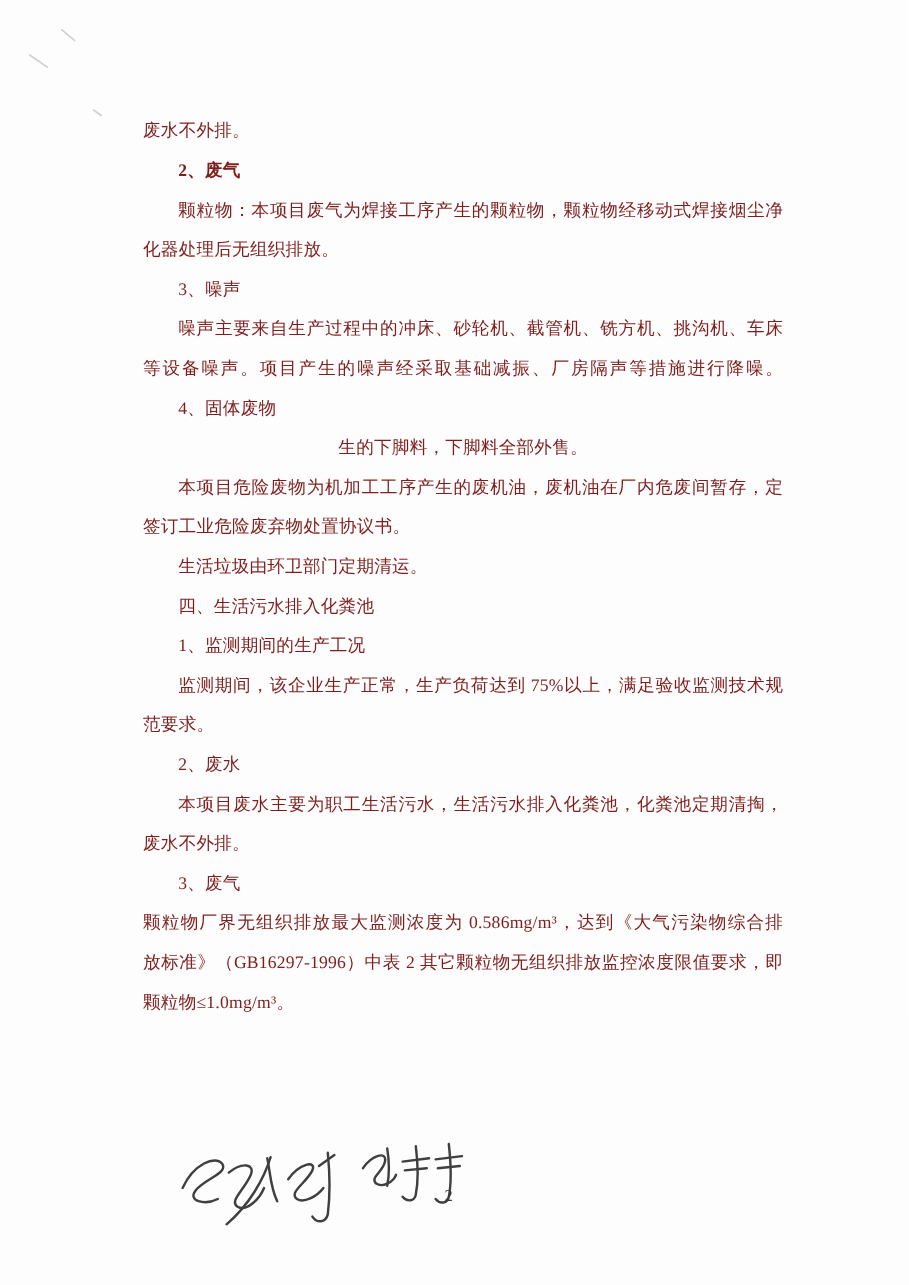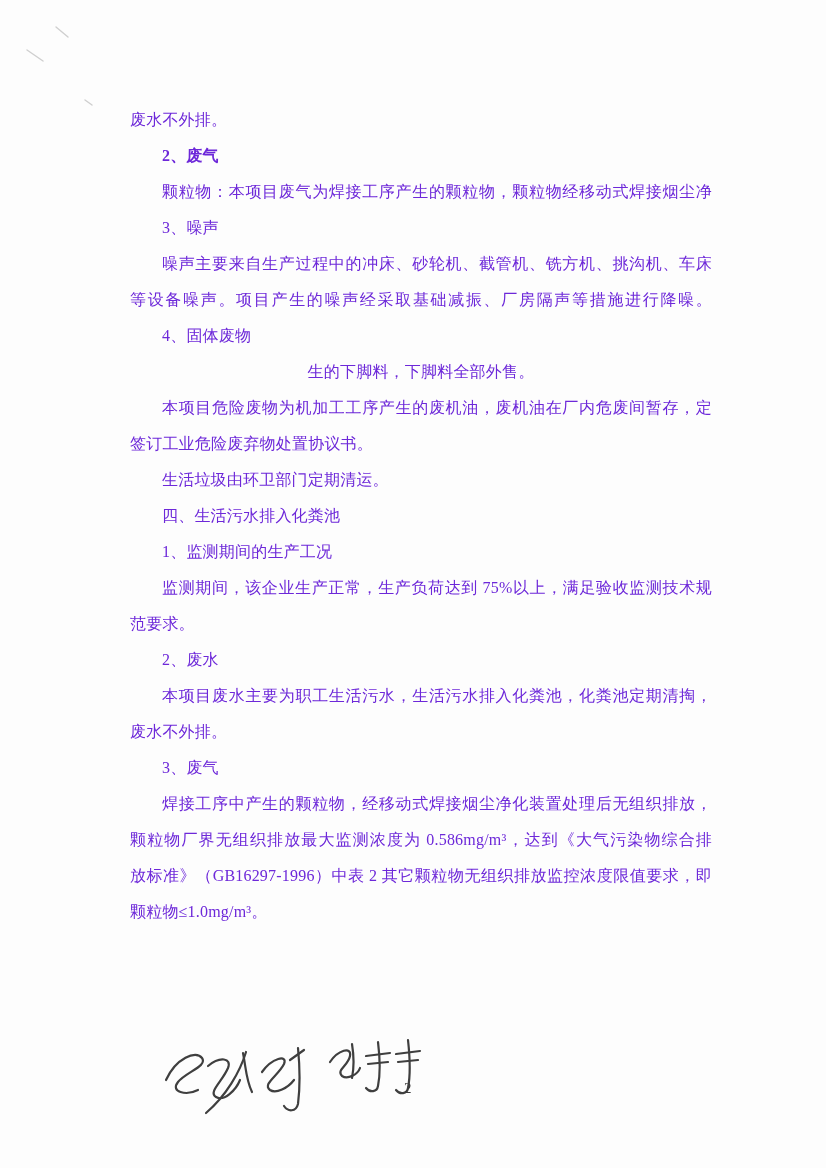--- a/index.html
+++ b/index.html
@@ -20,21 +20,21 @@
     position: absolute;
     left: 130px;
     top: 102px;
     width: 582px;
   }
   .line {
     height: 36px;
     line-height: 36px;
     font-size: 16px;
     letter-spacing: 0.2px;
-    color: #6d28d9;
+    color: #7f1d1d;
     text-align: left;
     overflow: visible;
   }
   .line.fill {
     text-align: justify;
     text-align-last: justify;
     text-justify: inter-character;
   }
   .overlay {
     position: absolute;
@@ -61,37 +61,37 @@
       <path d="M56,27 l12,10"></path>
       <path d="M27,50 l16,11"></path>
       <path d="M85,100 l7,5"></path>
     </g>
   </svg>
 
   <div class="doc" id="doc-body">
       <div class="line" style="text-indent: 0em;">废水不外排。</div>
       <div class="line" style="text-indent: 2em; font-weight: bold;">2、废气</div>
       <div class="line fill" style="text-indent: 2em;">颗粒物：本项目废气为焊接工序产生的颗粒物，颗粒物经移动式焊接烟尘净</div>
+      <div class="line" style="text-indent: 0em;">化器处理后无组织排放。</div>
       <div class="line" style="text-indent: 2em;">3、噪声</div>
       <div class="line fill" style="text-indent: 2em;">噪声主要来自生产过程中的冲床、砂轮机、截管机、铣方机、挑沟机、车床</div>
       <div class="line fill" style="text-indent: 0em;">等设备噪声。项目产生的噪声经采取基础减振、厂房隔声等措施进行降噪。</div>
       <div class="line" style="text-indent: 2em;">4、固体废物</div>
       <div class="line" style="text-indent: 0em; text-align: center;">生的下脚料，下脚料全部外售。</div>
       <div class="line fill" style="text-indent: 2em;">本项目危险废物为机加工工序产生的废机油，废机油在厂内危废间暂存，定</div>
       <div class="line" style="text-indent: 0em;">签订工业危险废弃物处置协议书。</div>
       <div class="line" style="text-indent: 2em;">生活垃圾由环卫部门定期清运。</div>
       <div class="line" style="text-indent: 2em;">四、生活污水排入化粪池</div>
       <div class="line" style="text-indent: 2em;">1、监测期间的生产工况</div>
       <div class="line fill" style="text-indent: 2em;">监测期间，该企业生产正常，生产负荷达到 75%以上，满足验收监测技术规</div>
       <div class="line" style="text-indent: 0em;">范要求。</div>
       <div class="line" style="text-indent: 2em;">2、废水</div>
       <div class="line fill" style="text-indent: 2em;">本项目废水主要为职工生活污水，生活污水排入化粪池，化粪池定期清掏，</div>
       <div class="line" style="text-indent: 0em;">废水不外排。</div>
       <div class="line" style="text-indent: 2em;">3、废气</div>
-      <div class="line fill" style="text-indent: 2em;">焊接工序中产生的颗粒物，经移动式焊接烟尘净化装置处理后无组织排放，</div>
       <div class="line fill" style="text-indent: 0em;">颗粒物厂界无组织排放最大监测浓度为 0.586mg/m³，达到《大气污染物综合排</div>
       <div class="line fill" style="text-indent: 0em;">放标准》（GB16297-1996）中表 2 其它颗粒物无组织排放监控浓度限值要求，即</div>
       <div class="line" style="text-indent: 0em;">颗粒物≤1.0mg/m³。</div>
     </div>
 
   <svg class="overlay" width="826" height="1168" viewBox="0 0 826 1168">
     <g stroke="#3f3f3f" stroke-width="2.2" fill="none" stroke-linecap="round" stroke-linejoin="round">
       <g>
         <path d="M166,1080 C176,1058 196,1050 202,1058 C208,1066 186,1072 178,1082 C170,1092 186,1096 198,1090"></path>
         <path d="M208,1066 C220,1056 232,1058 228,1068 C222,1082 208,1092 216,1097 C224,1102 236,1090 240,1080"></path>

